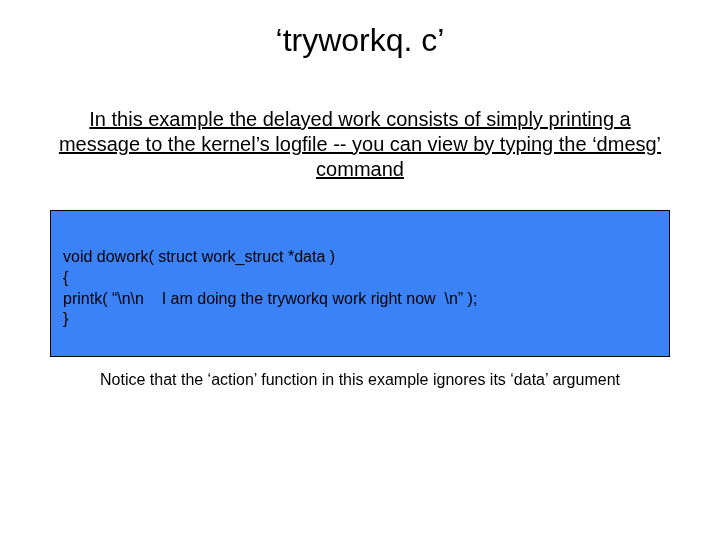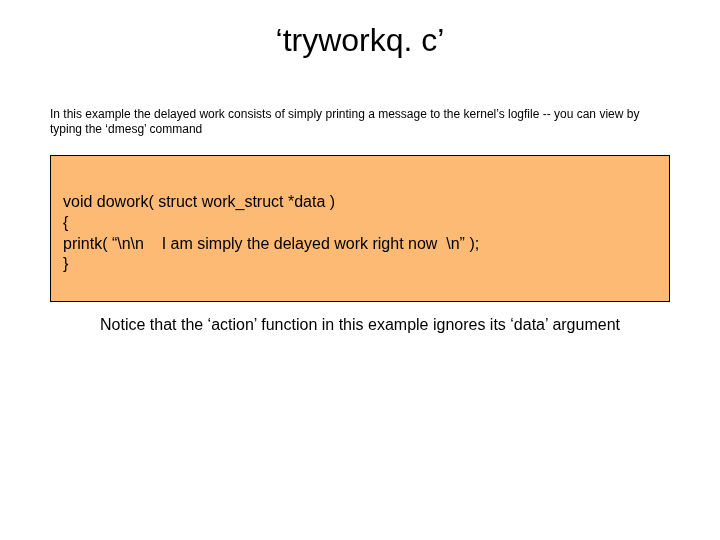--- a/index.html
+++ b/index.html
@@ -18,28 +18,30 @@
     box-sizing: border-box;
   }
   .title {
     font-size: 32px;
     text-align: center;
     padding-top: 22px;
     padding-bottom: 10px;
     font-weight: normal;
   }
   .intro {
-    font-size: 12px;
+    font-size: 20px;
+    text-align: center;
     margin: 38px 50px 0 50px;
     line-height: 1.25;
+    text-decoration: underline;
   }
   .codebox {
-    margin: 18px 50px 0 50px;
+    margin: 28px 50px 0 50px;
     border: 1px solid #000;
-    background: #fdba74;
+    background: #3b82f6;
     padding: 36px 12px 26px 12px;
     font-size: 16px;
     line-height: 1.3;
     font-family: Arial, Helvetica, sans-serif;
   }
   .codebox .line { white-space: pre; }
   .note {
     font-size: 16px;
     text-align: center;
     margin: 14px 40px 0 40px;
@@ -50,19 +52,19 @@
 
 <div class="slide">
 
   <div class="title">‘tryworkq. c’</div>
 
   <div class="intro">In this example the delayed work consists of simply printing a message to the kernel’s logfile -- you can view by typing the ‘dmesg’ command</div>
 
   <div class="codebox">
     <div class="line">void dowork( struct work_struct *data )</div>
     <div class="line">{</div>
-    <div class="line">printk( “\n\n    I am simply the delayed work right now  \n” );</div>
+    <div class="line">printk( “\n\n    I am doing the tryworkq work right now  \n” );</div>
     <div class="line">}</div>
   </div>
 
   <div class="note">Notice that the ‘action’ function in this example ignores its ‘data’ argument</div>
 
 </div>
 
 </body></html>

